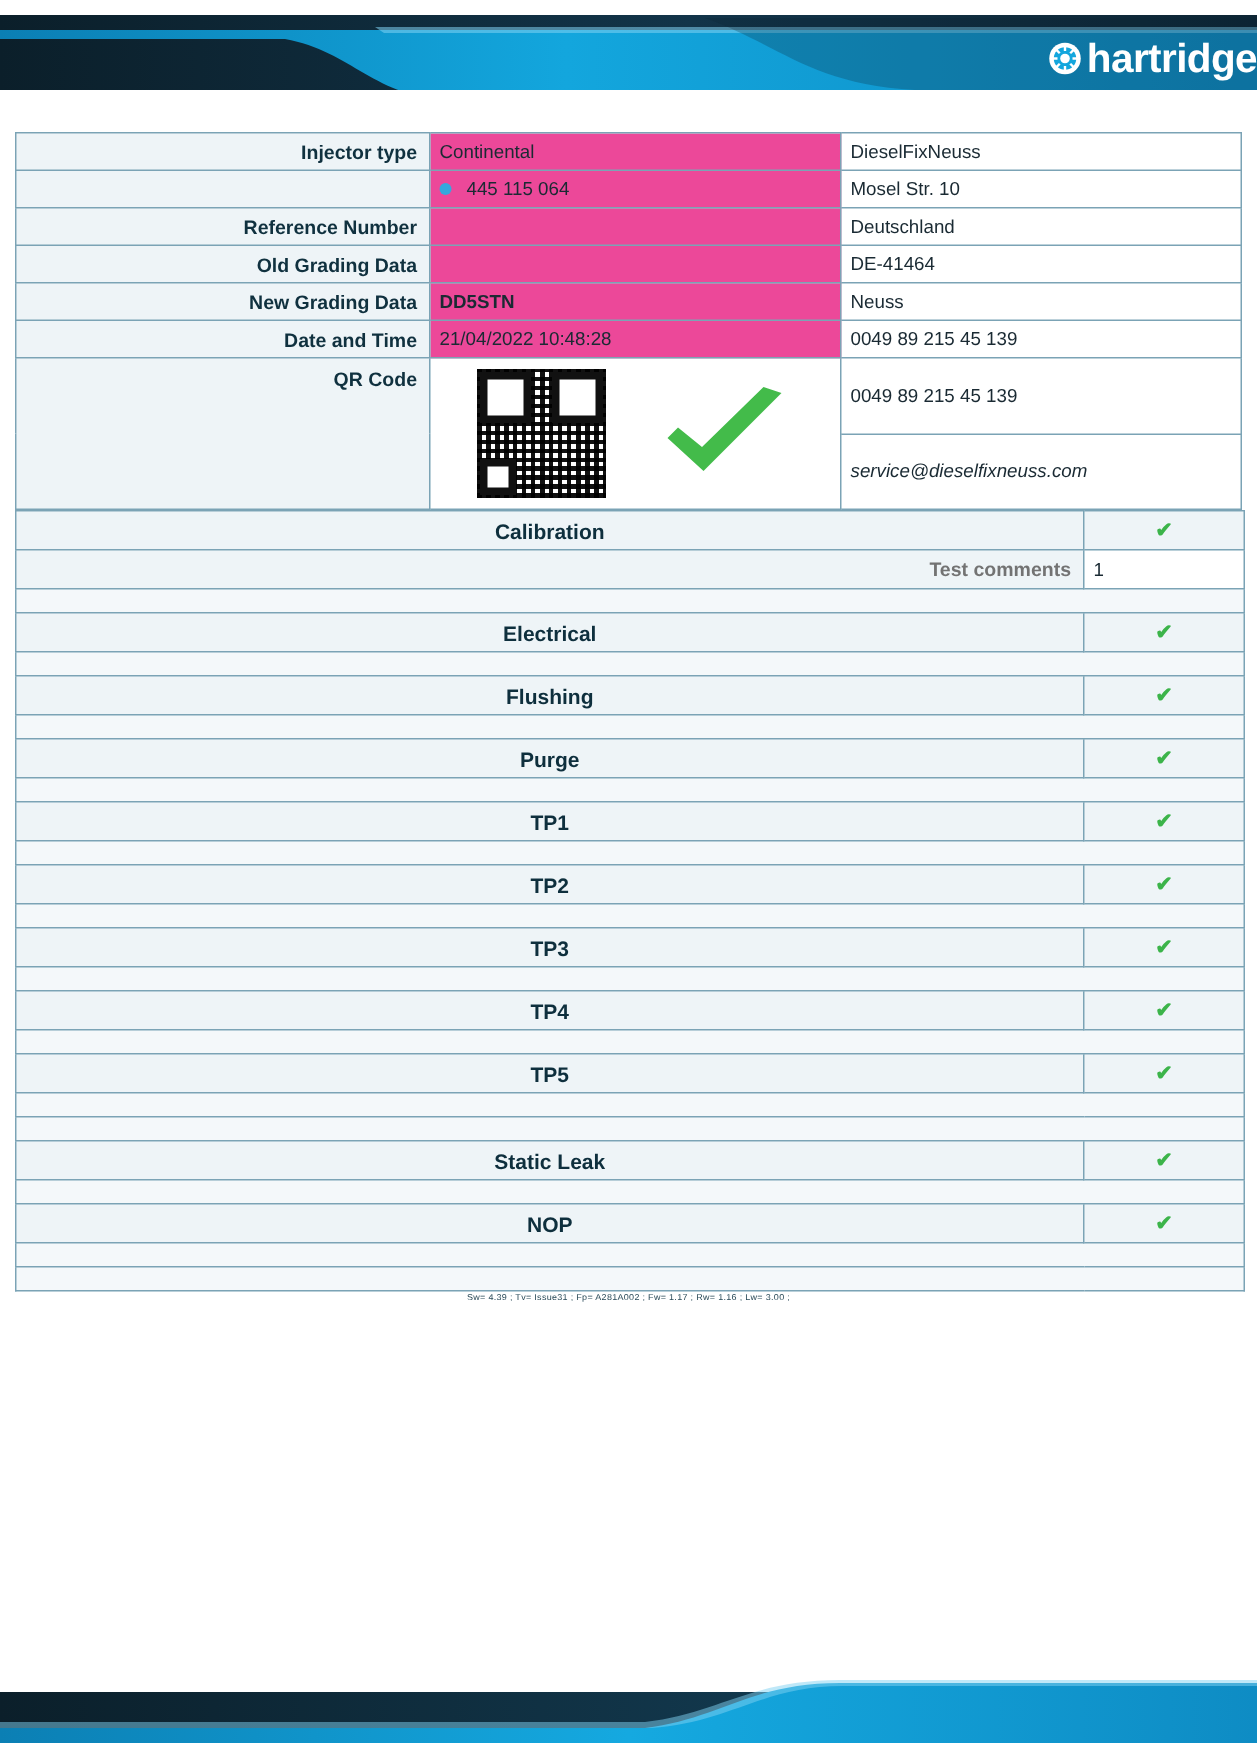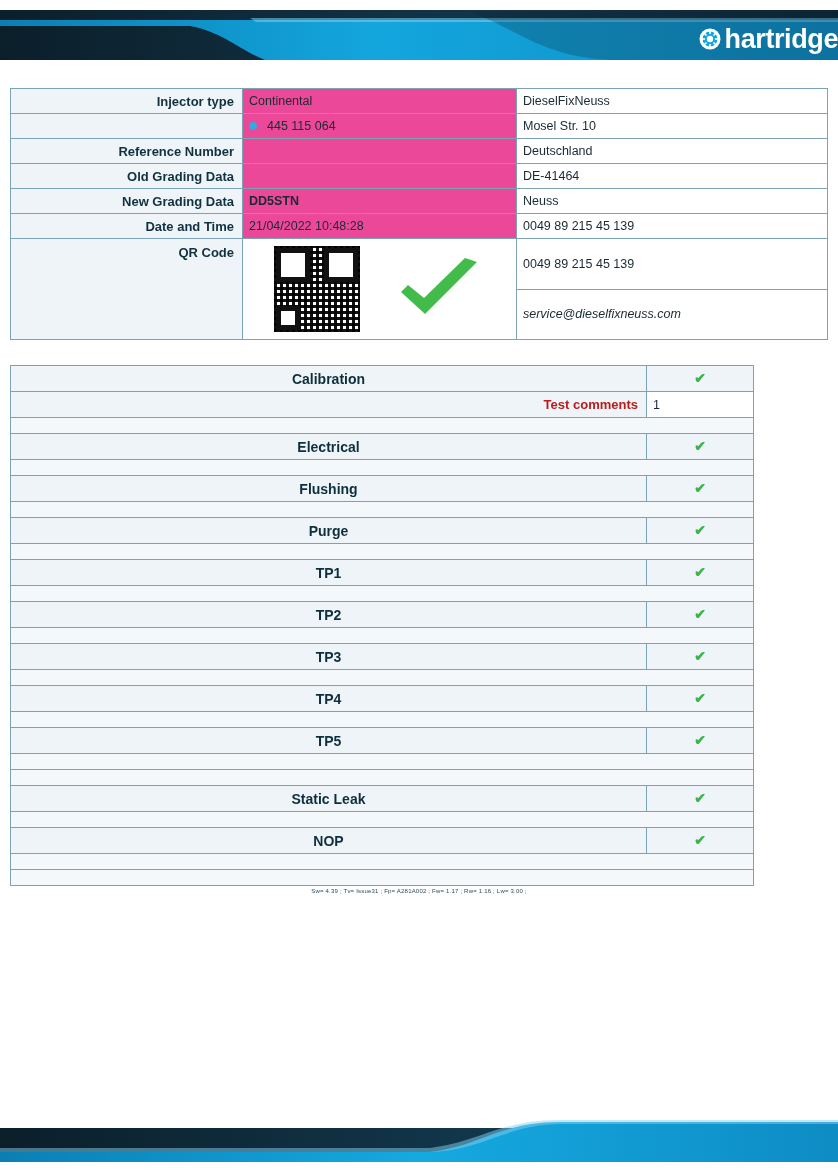--- a/index.html
+++ b/index.html
@@ -60,21 +60,21 @@
     table-layout: fixed;
   }
   .info-table td {
     border: 1px solid #7ba3b5;
     padding: 4px 6px;
     vertical-align: middle;
     background: #eef4f7;
     height: 25px;
   }
   .info-table td.lbl {
-    width: 232px;
+    width: 276px;
     text-align: right;
     font-weight: bold;
     font-size: 13px;
     color: #10313f;
     padding-right: 8px;
   }
   .info-table td.mid {
     width: 274px;
     background: #ec4899;
     font-size: 12.5px;
@@ -128,22 +128,22 @@
     border: 5px solid #111;
     background: #fff;
   }
   .qr-box::before { left: 2px; top: 2px; }
   .qr-box::after  { right: 2px; top: 2px; }
   .qr-box .qr-eye3 { left: 2px; bottom: 2px; }
   .tick-big { width: 92px; height: 70px; }
 
   
   .results {
-    width: 744px;
-    margin: 25px 0 0 0;
+    width: 820px;
+    margin: 0 0 0 0;
     table-layout: fixed;
   }
   .results td {
     border: 1px solid #7ba3b5;
     height: 26px;
     padding: 3px 6px;
     background: #eef4f7;
   }
   .results tr.section td.title {
     text-align: center;
@@ -160,21 +160,21 @@
     border: 1px solid #7ba3b5;
     border-top: none;
     height: 16px;
     background: #f4f8fa;
   }
   .results tr.comment td.lbl {
     width: 290px;
     text-align: right;
     font-weight: bold;
     font-size: 13px;
-    color: #b91c1c;
+    color: #737373;
     padding-right: 8px;
   }
   .results tr.comment td.val {
     background: #ffffff;
     font-size: 12.5px;
   }
   .tick-small {
     color: #3cb44a;
     font-size: 14px;
     font-weight: bold;

